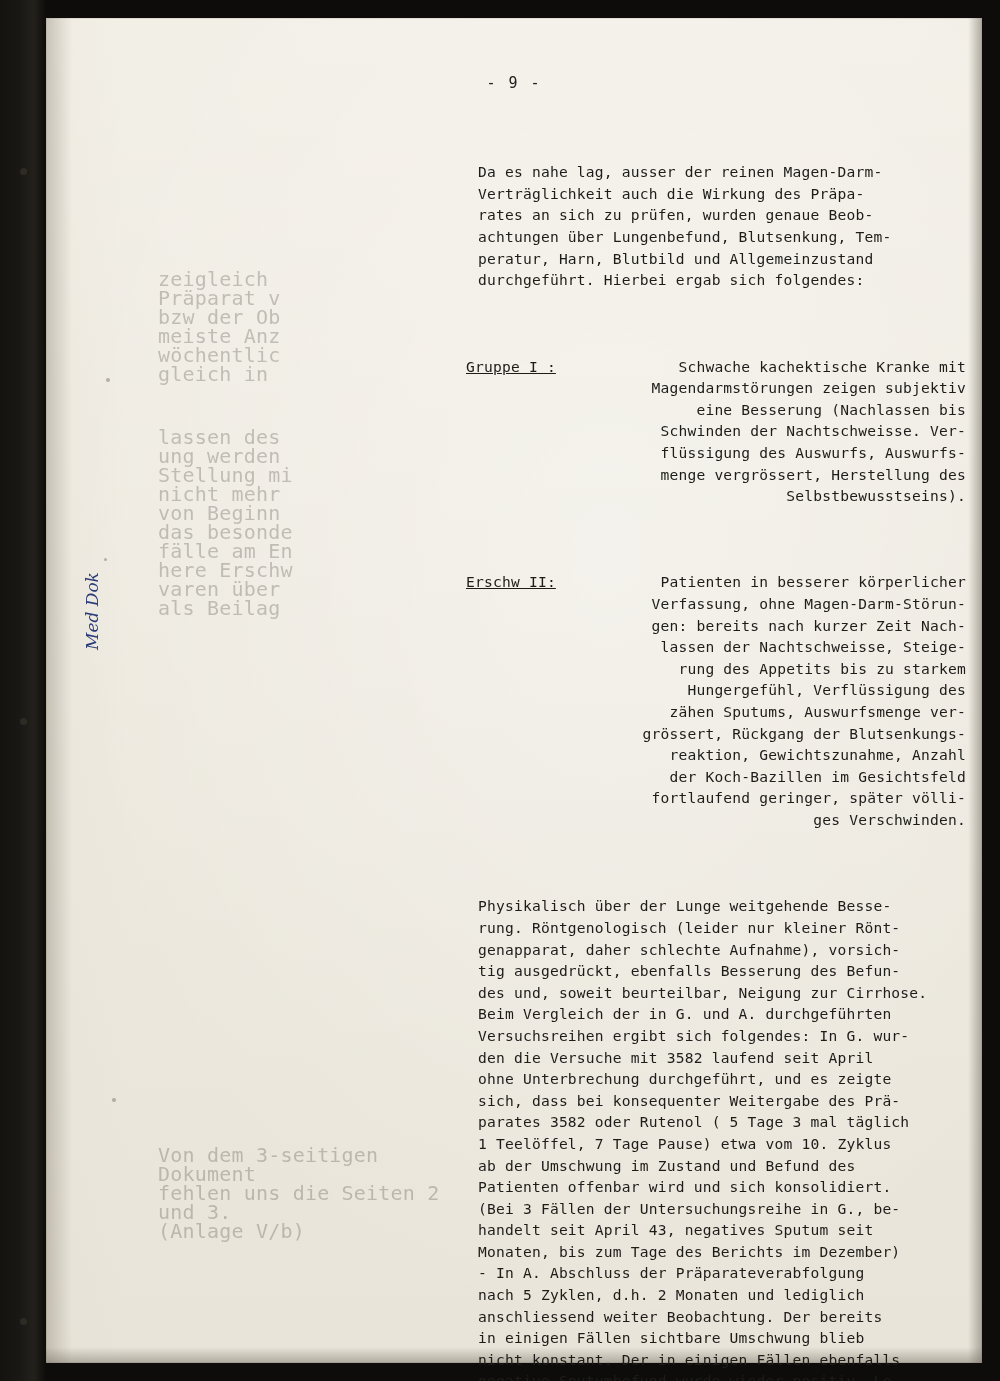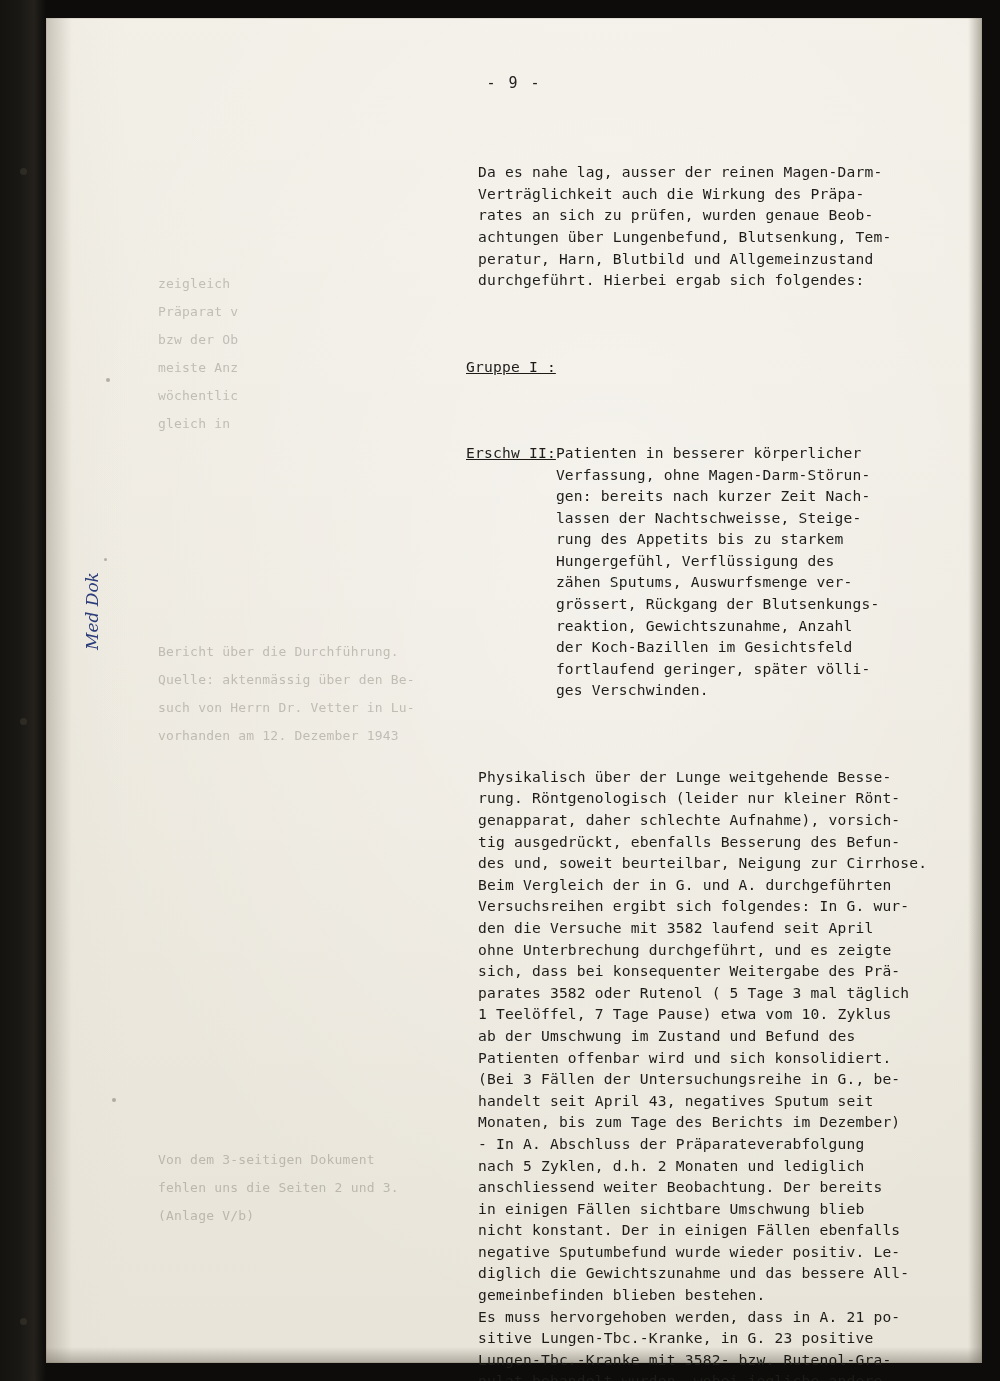--- a/index.html
+++ b/index.html
@@ -91,37 +91,38 @@
     font-size: 14.6px;
     line-height: 21.6px;
     letter-spacing: .2px;
     color: #1d1c19;
     white-space: pre-wrap;
   }
   .para { margin: 0 0 0 12px; }
   .group-block {
     display: flex;
     align-items: flex-start;
+    text-align: right;
   }
   .group-label {
     text-decoration: underline;
     white-space: pre;
     flex: 0 0 auto;
   }
   .group-body {
     flex: 1 1 auto;
     white-space: pre-wrap;
   }
 
   
   .ghost {
     position: absolute;
     color: rgba(80,76,66,0.30);
-    font-size: 13px;
-    line-height: 28px;
+    font-size: 20px;
+    line-height: 19px;
     white-space: pre-wrap;
     letter-spacing: .2px;
     filter: blur(0.4px);
   }
   .ghost-a { left: 112px; top: 252px; width: 300px; }
   .ghost-b { left: 112px; top: 410px; width: 300px; }
   .ghost-c { left: 112px; top: 620px; width: 320px; }
   .ghost-d { left: 112px; top: 1128px; width: 330px; }
 
   
@@ -170,40 +171,53 @@
     <div class="doc">
 
       <div class="page-number">- 9 -</div>
 
       <div class="ghost ghost-a">zeigleich
 Präparat v
 bzw der Ob
 meiste Anz
 wöchentlic
 gleich in</div>
-      <div class="ghost ghost-c">Bericht über die Durchführung.
-Quelle: aktenmässig über den Be-
-such von Herrn Dr. Vetter in Lu-
-vorhanden am 12. Dezember 1943</div>
+      <div class="ghost ghost-b">lassen des
+ung werden
+Stellung mi
+nicht mehr
+von Beginn
+das besonde
+fälle am En
+here Erschw
+varen über
+als Beilag</div>
       <div class="ghost ghost-d">Von dem 3-seitigen Dokument
 fehlen uns die Seiten 2 und 3.
 (Anlage V/b)</div>
 
       <div class="handwriting">Med Dok</div>
 
       <div class="body-text">
         <div class="para">Da es nahe lag, ausser der reinen Magen-Darm-
 Verträglichkeit auch die Wirkung des Präpa-
 rates an sich zu prüfen, wurden genaue Beob-
 achtungen über Lungenbefund, Blutsenkung, Tem-
 peratur, Harn, Blutbild und Allgemeinzustand
 durchgeführt. Hierbei ergab sich folgendes:</div>
 
         <div class="group-block">
           <span class="group-label">Gruppe I :</span>
+          <span class="group-body">Schwache kachektische Kranke mit
+Magendarmstörungen zeigen subjektiv
+eine Besserung (Nachlassen bis
+Schwinden der Nachtschweisse. Ver-
+flüssigung des Auswurfs, Auswurfs-
+menge vergrössert, Herstellung des
+Selbstbewusstseins).</span>
         </div>
 
         <div class="group-block">
           <span class="group-label">Erschw II:</span>
           <span class="group-body">Patienten in besserer körperlicher
 Verfassung, ohne Magen-Darm-Störun-
 gen: bereits nach kurzer Zeit Nach-
 lassen der Nachtschweisse, Steige-
 rung des Appetits bis zu starkem
 Hungergefühl, Verflüssigung des

